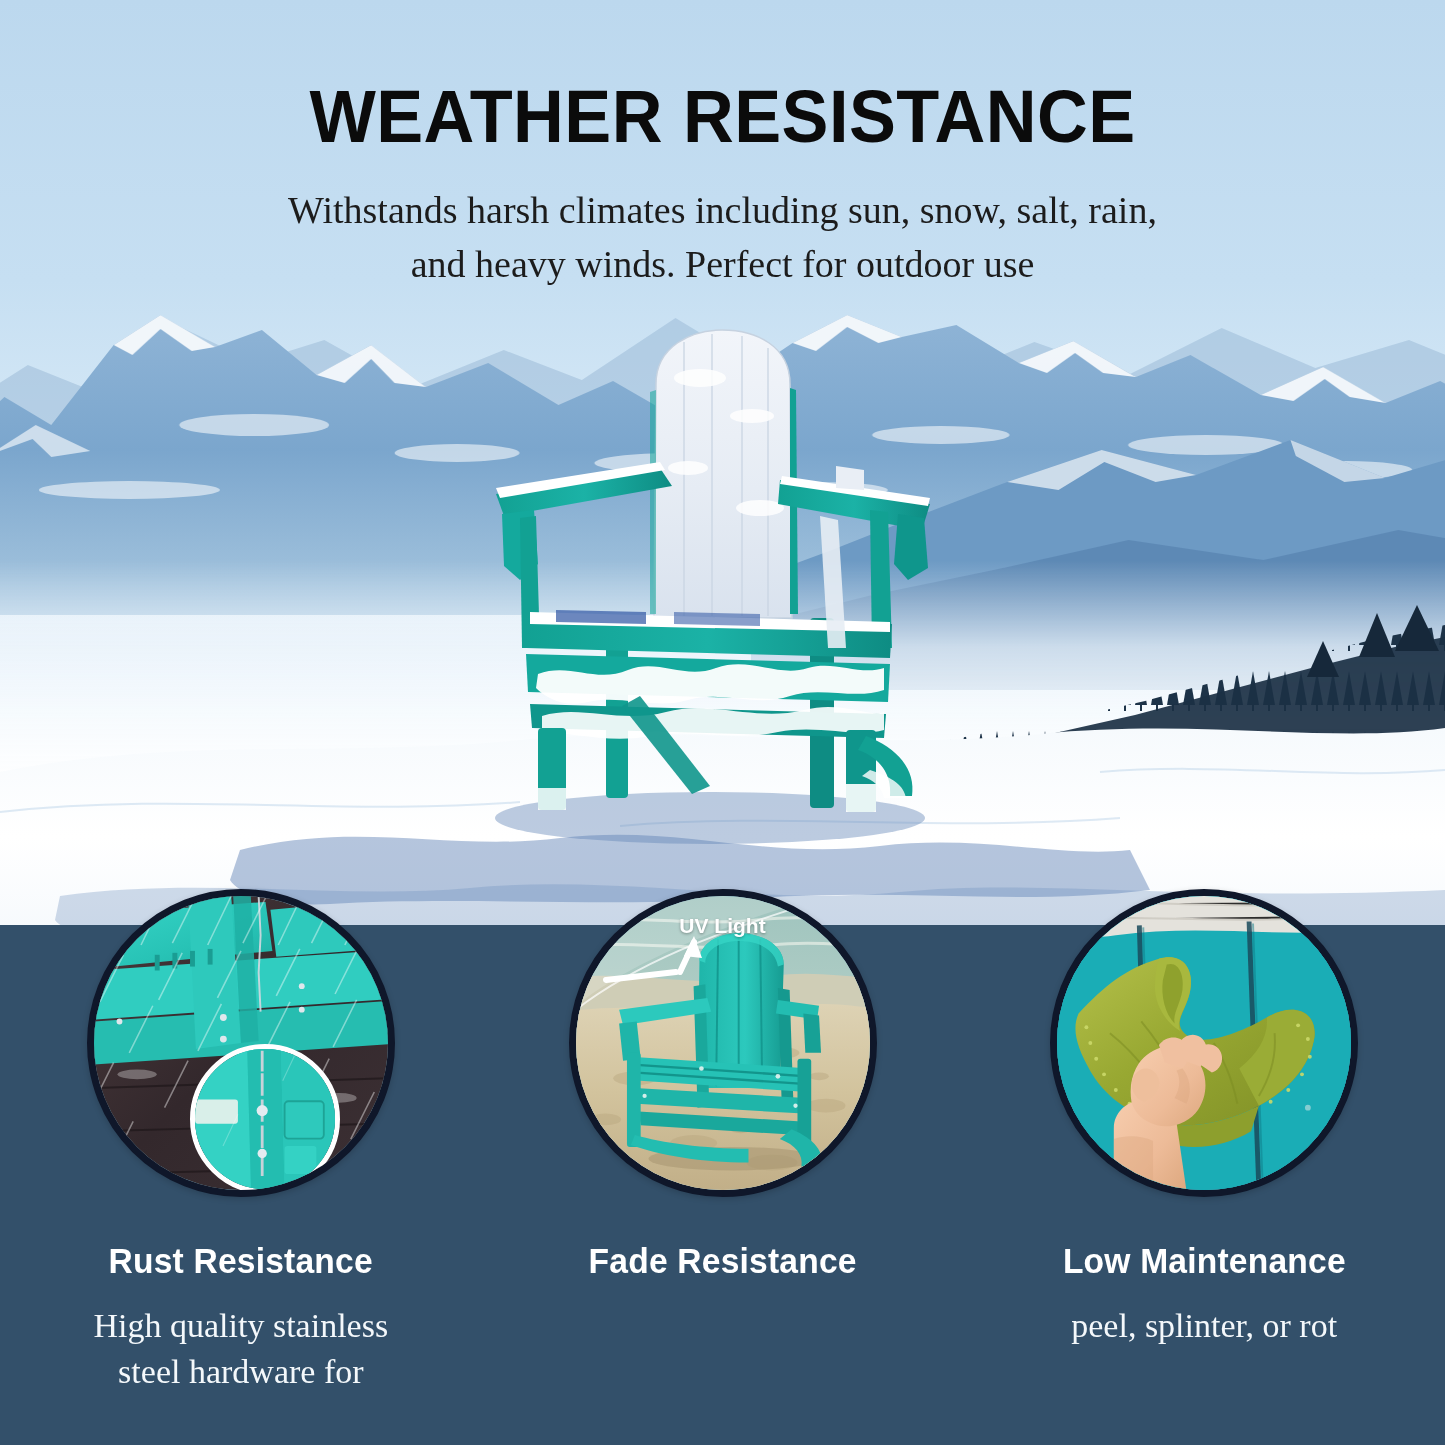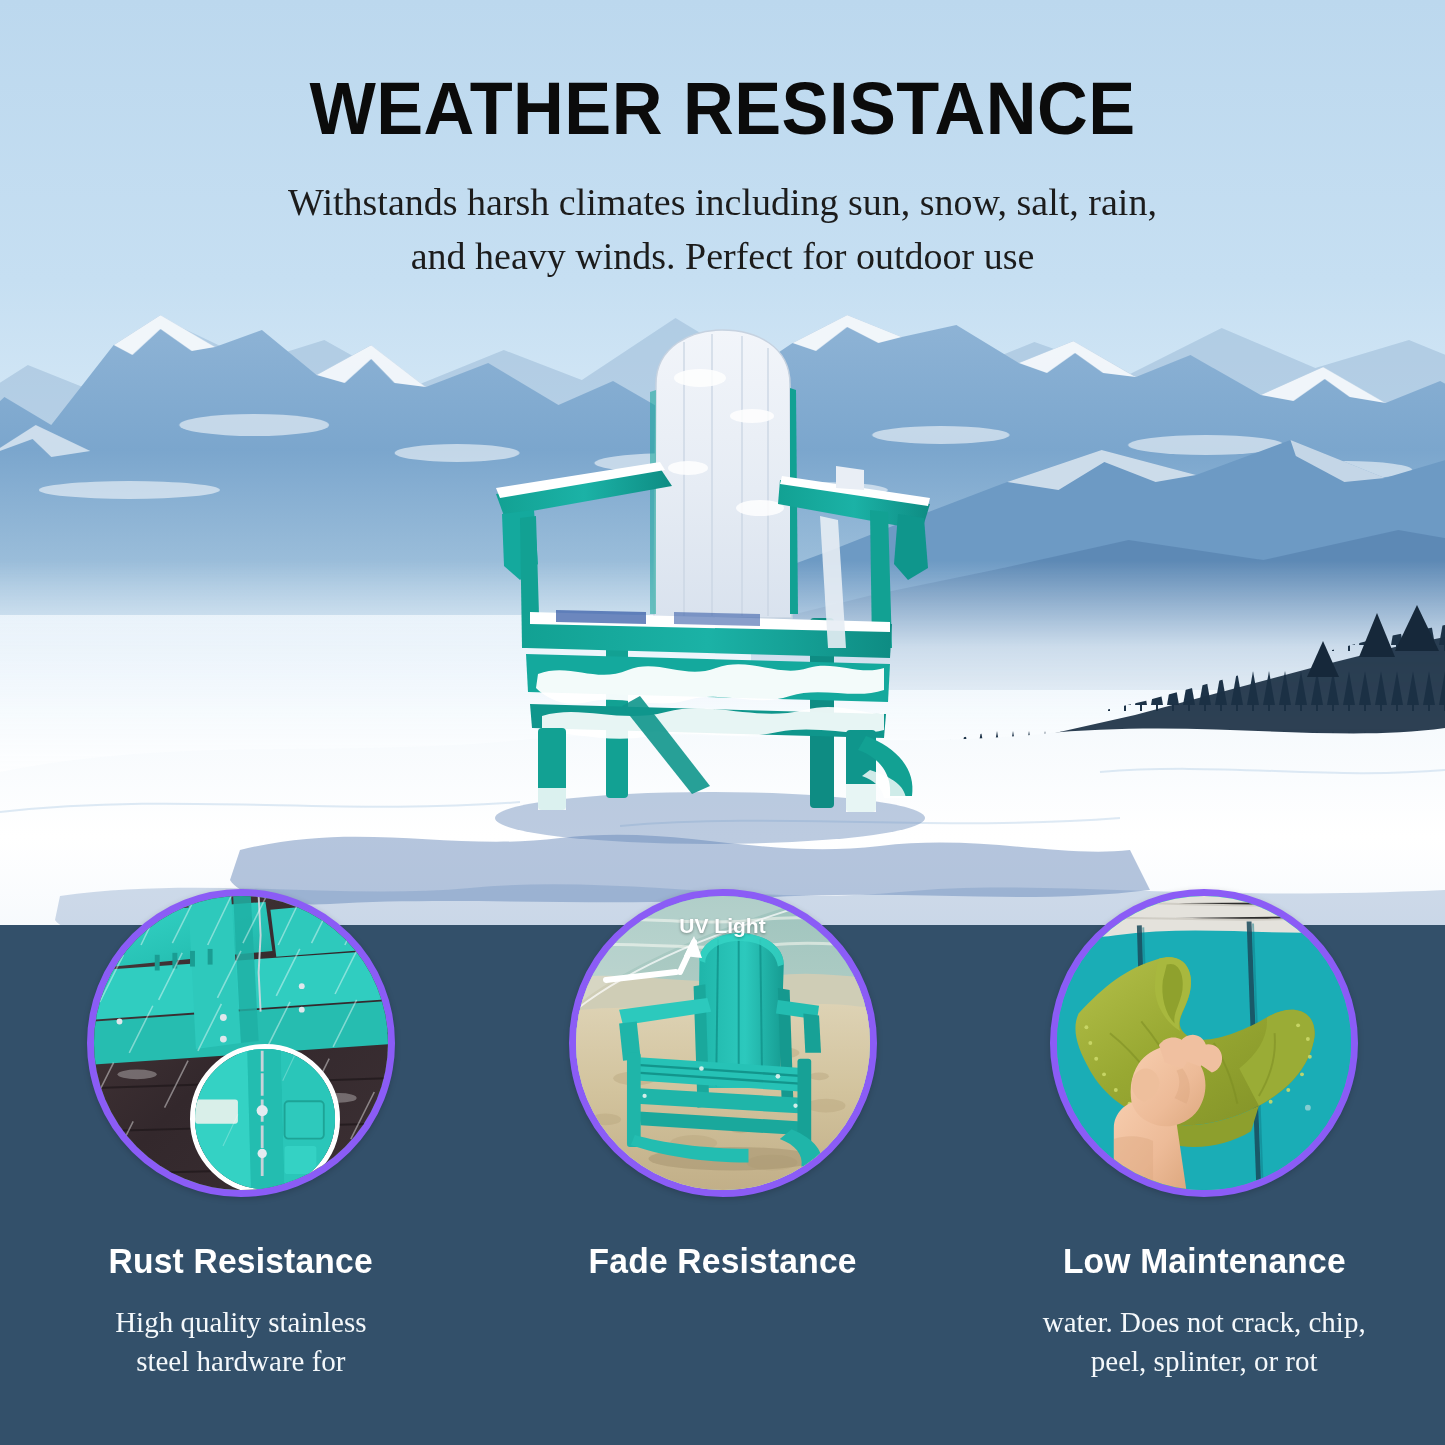--- a/index.html
+++ b/index.html
@@ -69,21 +69,21 @@
 
   
   .panel {
     position:absolute; left:0; bottom:0;
     width:1445px; height:520px;
     background:#33506a;
   }
 
   
   .header {
-    position:absolute; left:0; top:0; width:1445px;
+    position:absolute; left:0; top:8px; width:1445px;
     text-align:center; z-index:40;
   }
   .title {
     margin-top:72px;
     font-family:"Liberation Sans", sans-serif;
     font-weight:bold;
     font-size:74px;
     letter-spacing:0.5px;
     color:#0b0b0b;
     line-height:1;
@@ -105,42 +105,42 @@
   }
   .card {
     flex:1 1 0;
     display:flex; flex-direction:column; align-items:center;
     padding-top:14px;
   }
   .bubble {
     position:relative;
     width:308px; height:308px;
     border-radius:50%;
-    border:7px solid #8b5cf6;
+    border:7px solid #0f172a;
     overflow:hidden;
     background:#7fb3c8;
     box-shadow:0 2px 6px rgba(0,0,0,.18);
     flex:none;
   }
   .bubble .inner { position:absolute; inset:0; overflow:hidden; }
   .bubble svg { display:block; width:100%; height:100%; }
 
   .card-title {
     margin-top:44px;
     font-family:"Liberation Sans", sans-serif;
     font-weight:bold;
     font-size:35px;
     color:#ffffff;
     letter-spacing:0.2px;
     transform:scaleX(0.96);
   }
   .card-body {
     margin-top:22px;
     font-family:"Liberation Serif", serif;
-    font-size:29px;
+    font-size:34px;
     line-height:1.36;
     color:#f4f8fb;
     text-align:center;
     max-width:330px;
   }
 
   
   .inset-circle {
     position:absolute;
     left:96px; top:148px;
@@ -712,19 +712,18 @@
             <g fill="#d9a57f" opacity=".38">
               <path d="M128,176 C136,186 138,200 132,212 L120,206 C126,196 126,186 122,178 Z"></path>
               <path d="M58,248 C70,244 86,244 98,250 L98,300 L58,300 Z"></path>
             </g>
           </svg>
         </div>
       </div>
 
       <div class="card-title">Low Maintenance</div>
       <div class="card-body">
-        <div>water. Does not crack, chip,</div>
         <div>peel, splinter, or rot</div>
       </div>
     </div>
 
   </div>
 </div>
 
 </body></html>

